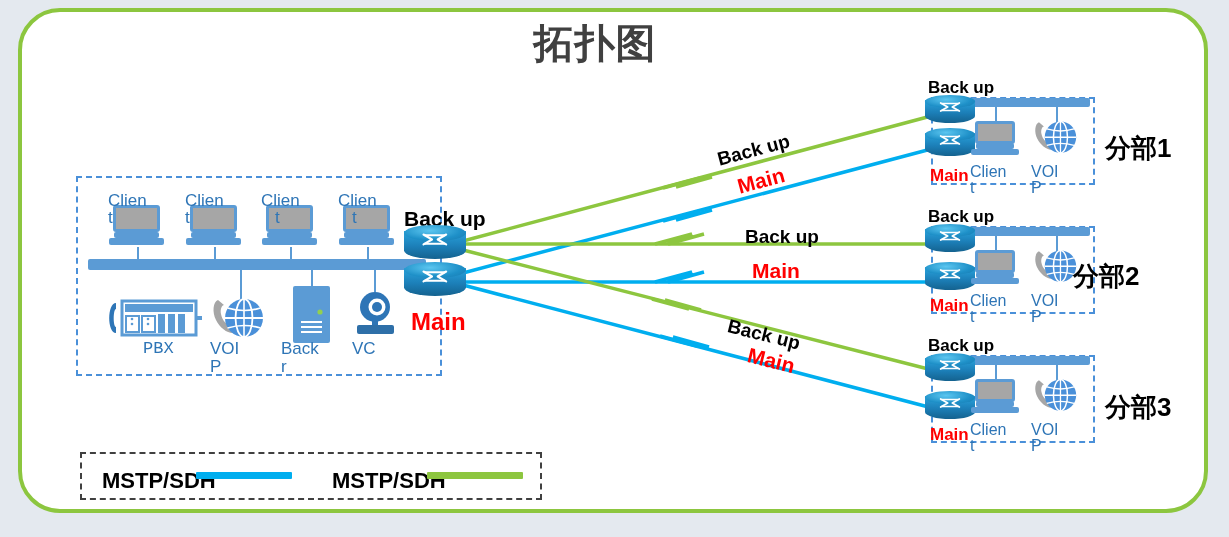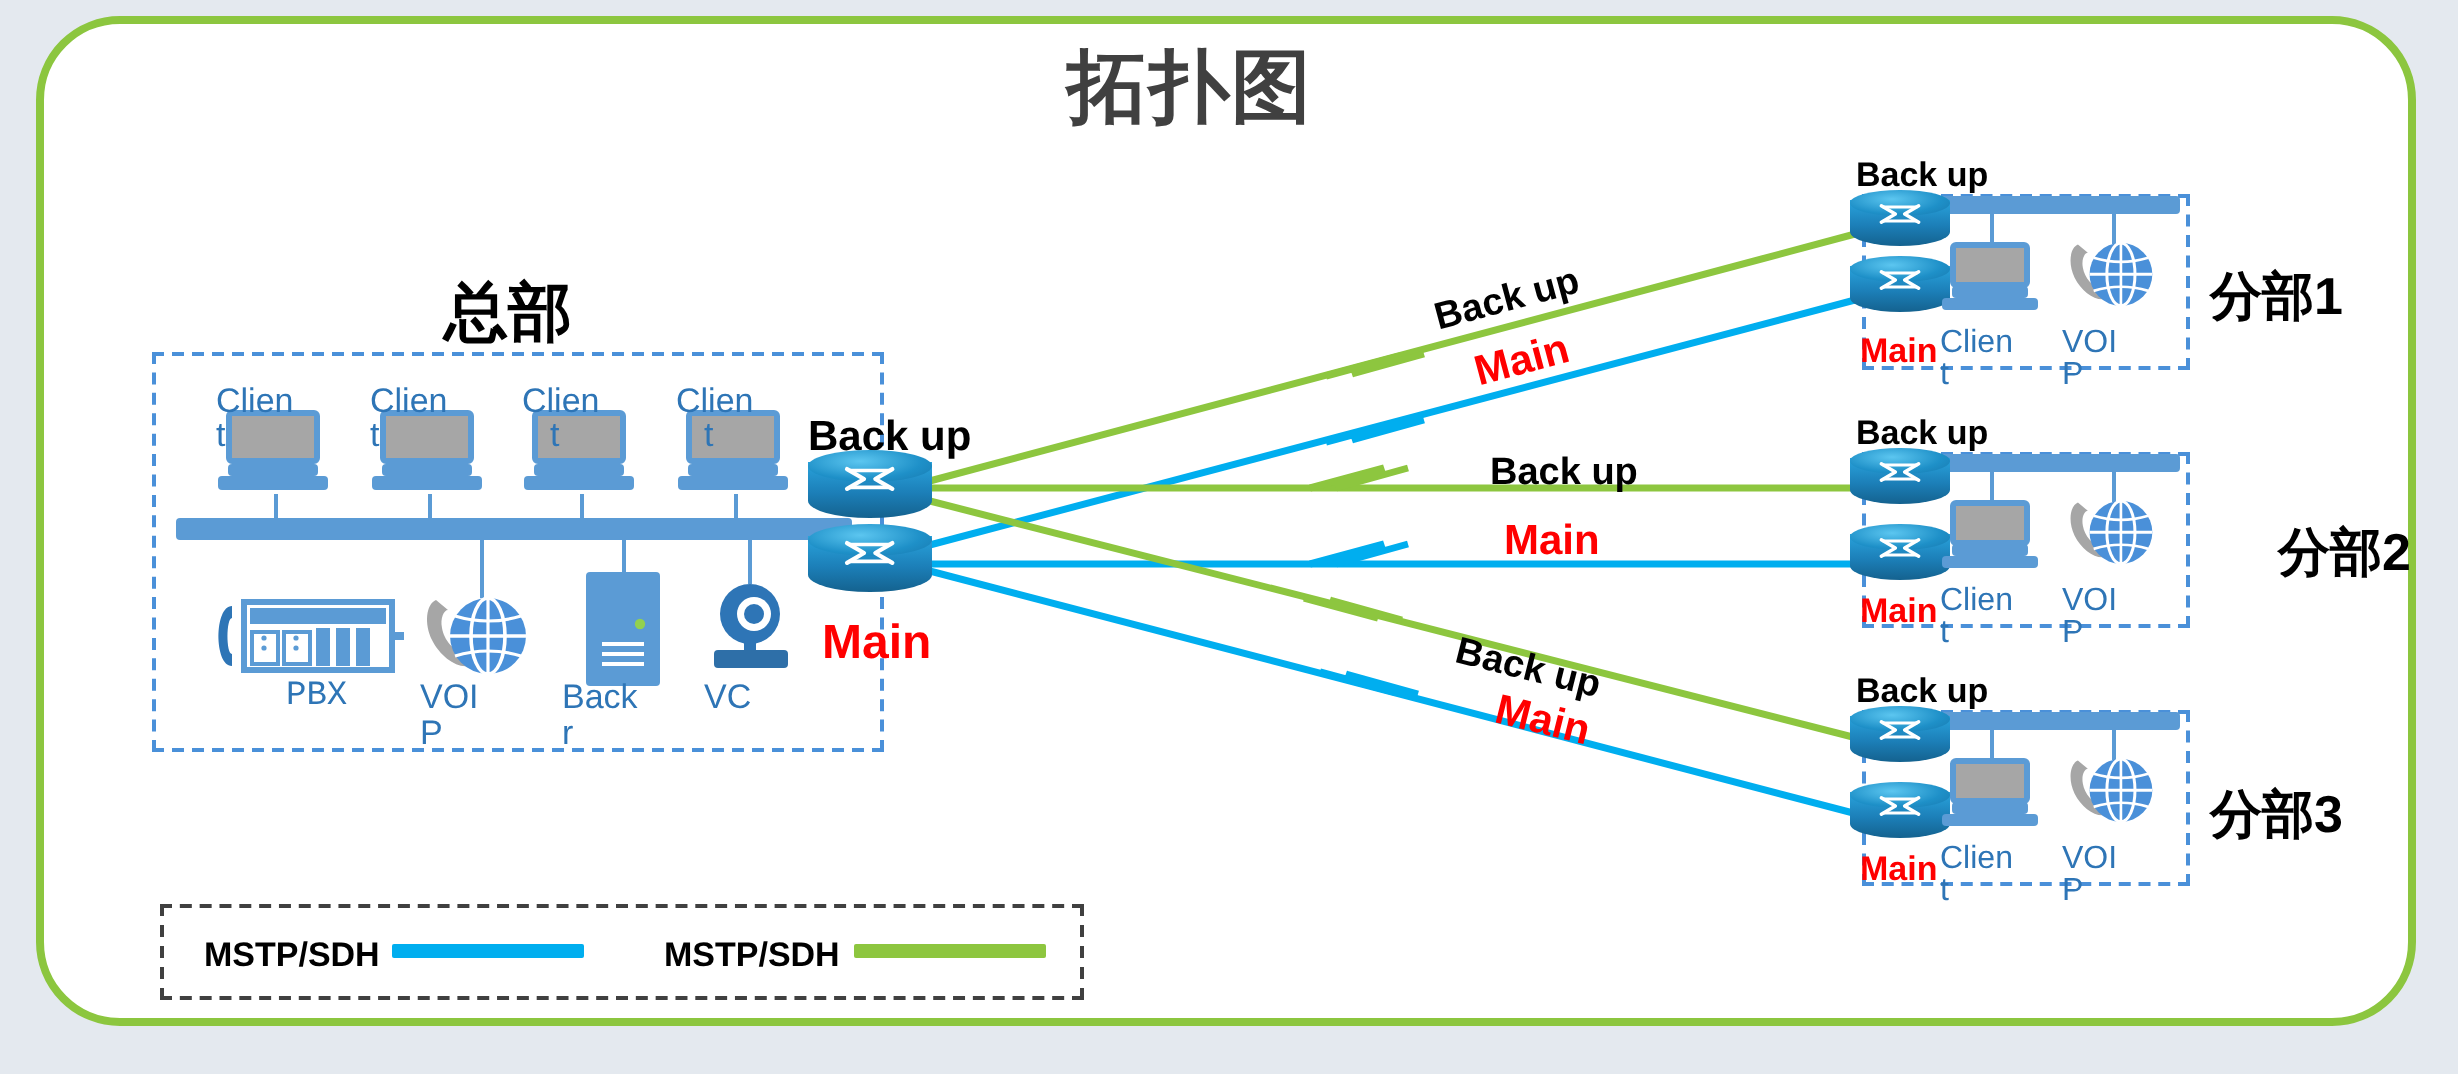--- a/index.html
+++ b/index.html
@@ -102,21 +102,21 @@
   .tagbackup{
     position:absolute;color:#000;font-weight:bold;white-space:nowrap;
   }
 
   
   .legend{
     position:absolute;left:80px;top:452px;width:462px;height:48px;
     border:2px dashed #404040;box-sizing:border-box;
   }
   .legend .lt{
-    position:absolute;font-size:17px;font-weight:bold;color:#000;white-space:nowrap;
+    position:absolute;font-size:22px;font-weight:bold;color:#000;white-space:nowrap;
   }
   .legend .ln{position:absolute;height:7px;border-radius:1px;}
 
   svg.links{position:absolute;left:0;top:0;width:1229px;height:537px;
     pointer-events:none;}
 </style>
 </head>
 <body>
 
 <div id="canvas">
@@ -160,21 +160,20 @@
 
   <div class="linklabel lbl-backup" style="left:718px;top:149px;transform:rotate(-15deg);">Back up</div>
   <div class="linklabel lbl-main" style="left:738px;top:175px;transform:rotate(-15deg);font-size:21px;">Main</div>
 
   <div class="linklabel lbl-backup" style="left:745px;top:226px;">Back up</div>
   <div class="linklabel lbl-main" style="left:752px;top:259px;font-size:21px;">Main</div>
 
   <div class="linklabel lbl-backup" style="left:728px;top:315px;transform:rotate(14deg);">Back up</div>
   <div class="linklabel lbl-main" style="left:748px;top:343px;transform:rotate(14deg);font-size:21px;">Main</div>
 
-  <div class="hqlabel" style="left:222px;top:135px;">总部</div>
 
   <div class="dashbox" style="left:76px;top:176px;width:366px;height:200px;"></div>
 
   <div class="lanbar" style="left:88px;top:259px;width:338px;height:11px;"></div>
 
   <div class="drop" style="left:137px;top:247px;height:14px;"></div>
   <div class="laptop" style="left:113px;top:205px;width:47px;height:40px;">
     <div class="lid"></div>
       <div class="hinge"></div>
       <div class="base"></div>
@@ -383,21 +382,21 @@
       <ellipse cx="32" cy="22" rx="8.5" ry="19" fill="none" stroke="#FFF" stroke-width="1.8"></ellipse>
       <line x1="13" y1="22" x2="51" y2="22" stroke="#FFF" stroke-width="1.8"></line>
       <path d="M15.5,12 Q32,17 48.5,12" fill="none" stroke="#FFF" stroke-width="1.6"></path>
       <path d="M15.5,32 Q32,27 48.5,32" fill="none" stroke="#FFF" stroke-width="1.6"></path>
       <line x1="32" y1="3" x2="32" y2="41" stroke="#FFF" stroke-width="1.6"></line>
     </svg>
   </div>
   <div class="cap" style="left:1031px;top:293px;width:50px;font-size:16px;">VOI</div>
   <div class="cap" style="left:1031px;top:309px;width:50px;font-size:16px;">P</div>
 
-  <div class="branchlabel" style="left:1139px;top:259px;">分部2</div>
+  <div class="branchlabel" style="left:1073px;top:259px;">分部2</div>
 
   <div class="dashbox" style="left:931px;top:355px;width:164px;height:88px;"></div>
   <div class="lanbar" style="left:936px;top:356px;width:154px;height:9px;"></div>
   <div class="tagbackup" style="left:928px;top:336px;font-size:17px;">Back up</div>
 
   <div class="router" style="left:925px;top:353px;width:50px;height:33px;">
     <div class="shadow"></div>
       <div class="body"></div>
       <div class="top"></div>
     <svg viewBox="0 0 40 26">

